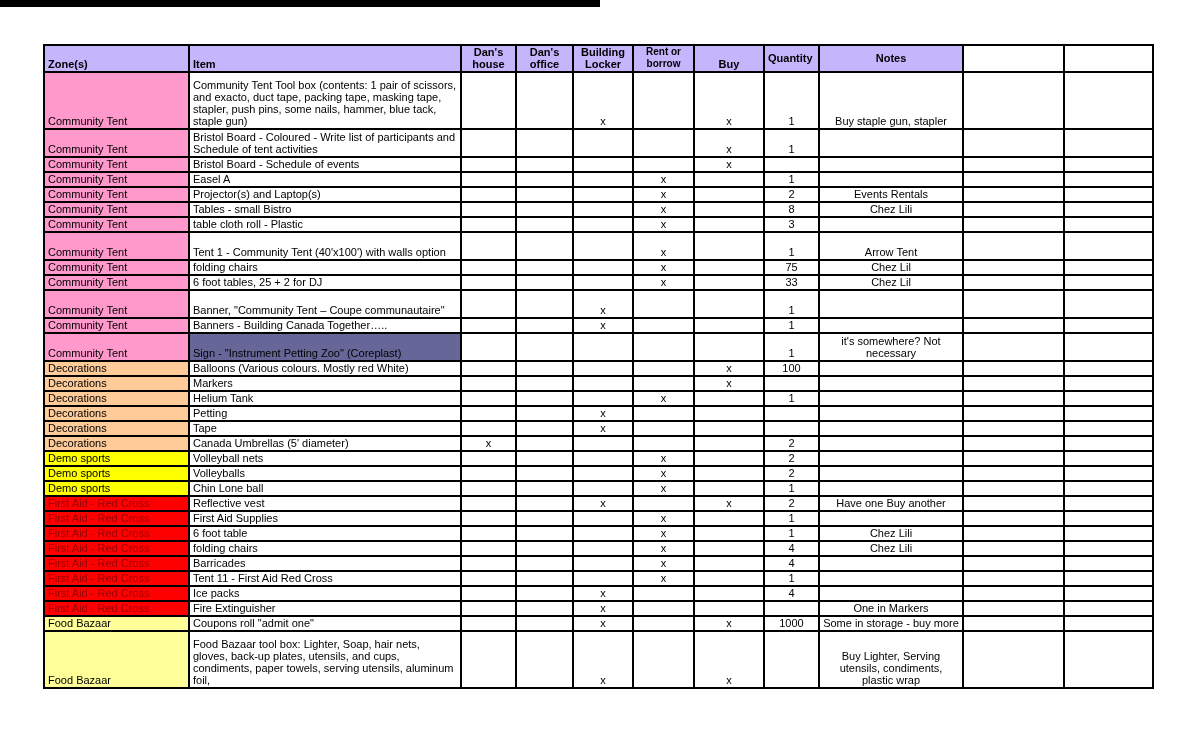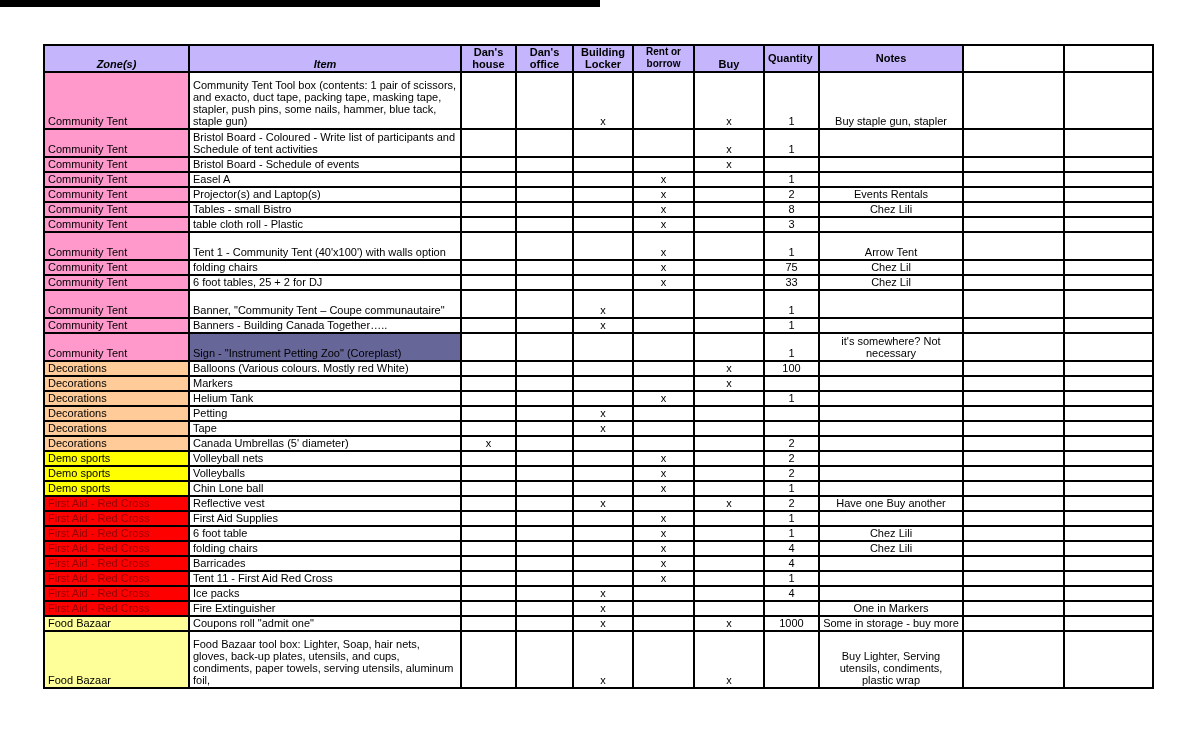--- a/index.html
+++ b/index.html
@@ -14,21 +14,21 @@
     font-size:11px; line-height:12px;
   }
   .sheet th, .sheet td {
     border:2px solid #000; padding:0 3px 1px 3px; overflow:hidden;
     vertical-align:bottom; word-wrap:break-word;
   }
   .sheet thead th {
     background:#c4b5fd; height:23px; font-weight:bold; text-align:center;
     vertical-align:middle; line-height:12px;
   }
-  .sheet thead th.h-zone, .sheet thead th.h-item { text-align:center; vertical-align:bottom;font-style:italic; }
+  .sheet thead th.h-zone, .sheet thead th.h-item { text-align:left; vertical-align:bottom; }
   .sheet thead th.h-rent { font-size:10px; }
   .sheet thead th.h-buy { vertical-align:bottom; }
   .sheet thead th.h-qty { text-align:left; }
   .sheet thead th.h-extra { background:#ffffff; }
   .sheet tbody tr { height:15px; }
   td.c-zone { text-align:left; }
   td.c-item { text-align:left; }
   td.c-house, td.c-office, td.c-storage, td.c-rent, td.c-buy, td.c-qty, td.c-notes { text-align:center; }
 </style>
 </head>

